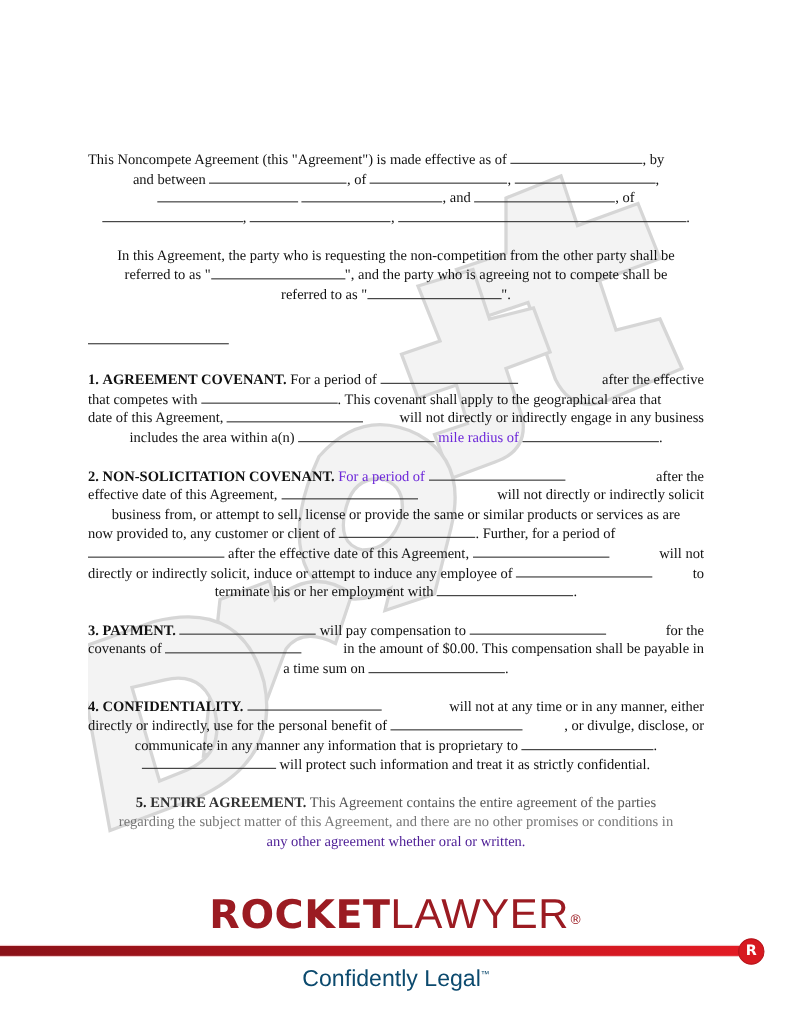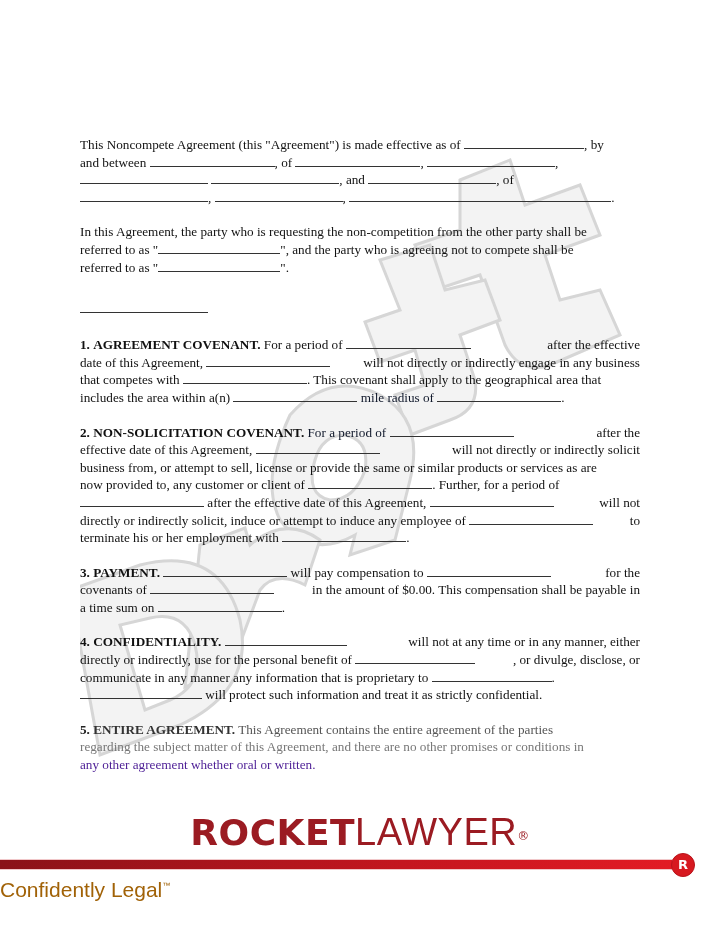--- a/index.html
+++ b/index.html
@@ -3,42 +3,42 @@
 <meta charset="utf-8">
 <style>
   html, body { margin: 0; padding: 0; background: #ffffff; }
   body { width: 720px; height: 932px; position: relative; overflow: hidden;
          font-family: "Liberation Serif", "DejaVu Serif", serif; color: #111; }
   .page { position: absolute; left: 0; top: 0; width: 720px; height: 932px; }
   .title { position: absolute; top: 78px; left: 0; width: 720px; text-align: center;
            font-weight: bold; font-style: italic; font-size: 16px; letter-spacing: 0.3px; }
   .body { position: absolute; left: 80px; top: 136px; width: 560px; font-size: 13.2px; line-height: 17.6px; }
   .para { margin: 0 0 17px 0; }
-  .line { display: block; white-space: nowrap; }
+  .line { display: block; white-space: nowrap; text-align: center; }
   .just { display: flex; justify-content: space-between; }
   .blank { display: inline-block; border-bottom: 1px solid #333; height: 12px; vertical-align: baseline; }
   .b { font-weight: bold; }
-  .faint { color: #0f172a; }
+  .faint { color: #6d28d9; }
   .sigline { display: block; width: 128px; border-bottom: 1px solid #333; height: 14px; margin: 22px 0 23px 0; }
   .watermark { position: absolute; left: 80px; top: 150px; width: 580px; height: 660px; pointer-events: none; }
   .logo-area { position: absolute; left: 0; top: 800px; width: 720px; height: 132px; background: linear-gradient(to bottom, rgba(255,255,255,0.85), #fff 20%); }
   .sev { position: absolute; top: 803px; left: 80px; width: 560px; font-size: 13px; color: #d4d4d4; white-space: nowrap; }
   .logo { position: absolute; top: 812px; left: 0; width: 720px; text-align: center;
           font-family: "DejaVu Sans", sans-serif; font-size: 36px; line-height: 40px; color: #9b1b22; letter-spacing: 0.5px; }
   .logo .rocket { font-weight: bold; }
   .logo .lawyer { font-weight: normal; font-family: "Liberation Sans", sans-serif; font-size: 38px; }
   .logo .reg { font-size: 12px; vertical-align: top; position: relative; top: 4px; }
   .redbar { position: absolute; top: 860px; left: 0; width: 672px; height: 9px;
             background: linear-gradient(to right, #8a1218, #c4161f 60%, #e21b24);
             box-shadow: 0 0 0 1px rgba(200,30,40,0.25); }
   .rbadge { position: absolute; top: 853px; left: 671px; width: 22px; height: 22px; border-radius: 50%;
             background: #d71920; color: #fff; font-family: "DejaVu Sans", sans-serif; font-weight: bold;
             font-size: 13px; line-height: 22px; text-align: center; border: 1px solid #b8141b; }
-  .tagline { position: absolute; top: 878px; left: 0; width: 720px; 
-             font-family: "Liberation Sans", sans-serif; font-size: 21px; color: #a16207; }
+  .tagline { position: absolute; top: 878px; left: 0; width: 720px; text-align: center;
+             font-family: "Liberation Sans", sans-serif; font-size: 21px; color: #0c4a6e; }
   .tagline .tm { font-size: 8px; vertical-align: top; position: relative; top: 3px; }
 </style>
 </head>
 <body>
 
 <div class="page">
 
   <svg class="watermark" viewBox="0 0 580 660" xmlns="http://www.w3.org/2000/svg">
     <g fill="#f1f1f1" stroke="#cfcfcf" stroke-width="3" opacity="0.85">
 
@@ -94,27 +94,27 @@
 
     <div class="para">
       <span class="line just">
         <span><span class="b">1.</span>
         <span class="b">AGREEMENT COVENANT.</span>
         <span>For a period of</span>
         <span class="blank" style="width:125px"></span></span>
         <span>after the effective</span>
       </span>
       <span class="line just">
-        <span><span>date of this Agreement,</span>
-        <span class="blank" style="width:124px"></span></span>
-        <span>will not directly or indirectly engage in any business</span>
-      </span>
-      <span class="line just">
         <span><span>that competes with</span>
         <span class="blank" style="width:124px"></span><span>. This covenant shall apply to the geographical area that</span></span>
+      </span>
+      <span class="line just">
+        <span><span>date of this Agreement,</span>
+        <span class="blank" style="width:124px"></span></span>
+        <span>will not directly or indirectly engage in any business</span>
       </span>
       <span class="line">
         <span>includes the area within a(n)</span>
         <span class="blank" style="width:124px"></span>
         <span class="faint">mile radius of</span>
         <span class="blank" style="width:124px"></span><span>.</span>
       </span>
     </div>
 
     <div class="para">

